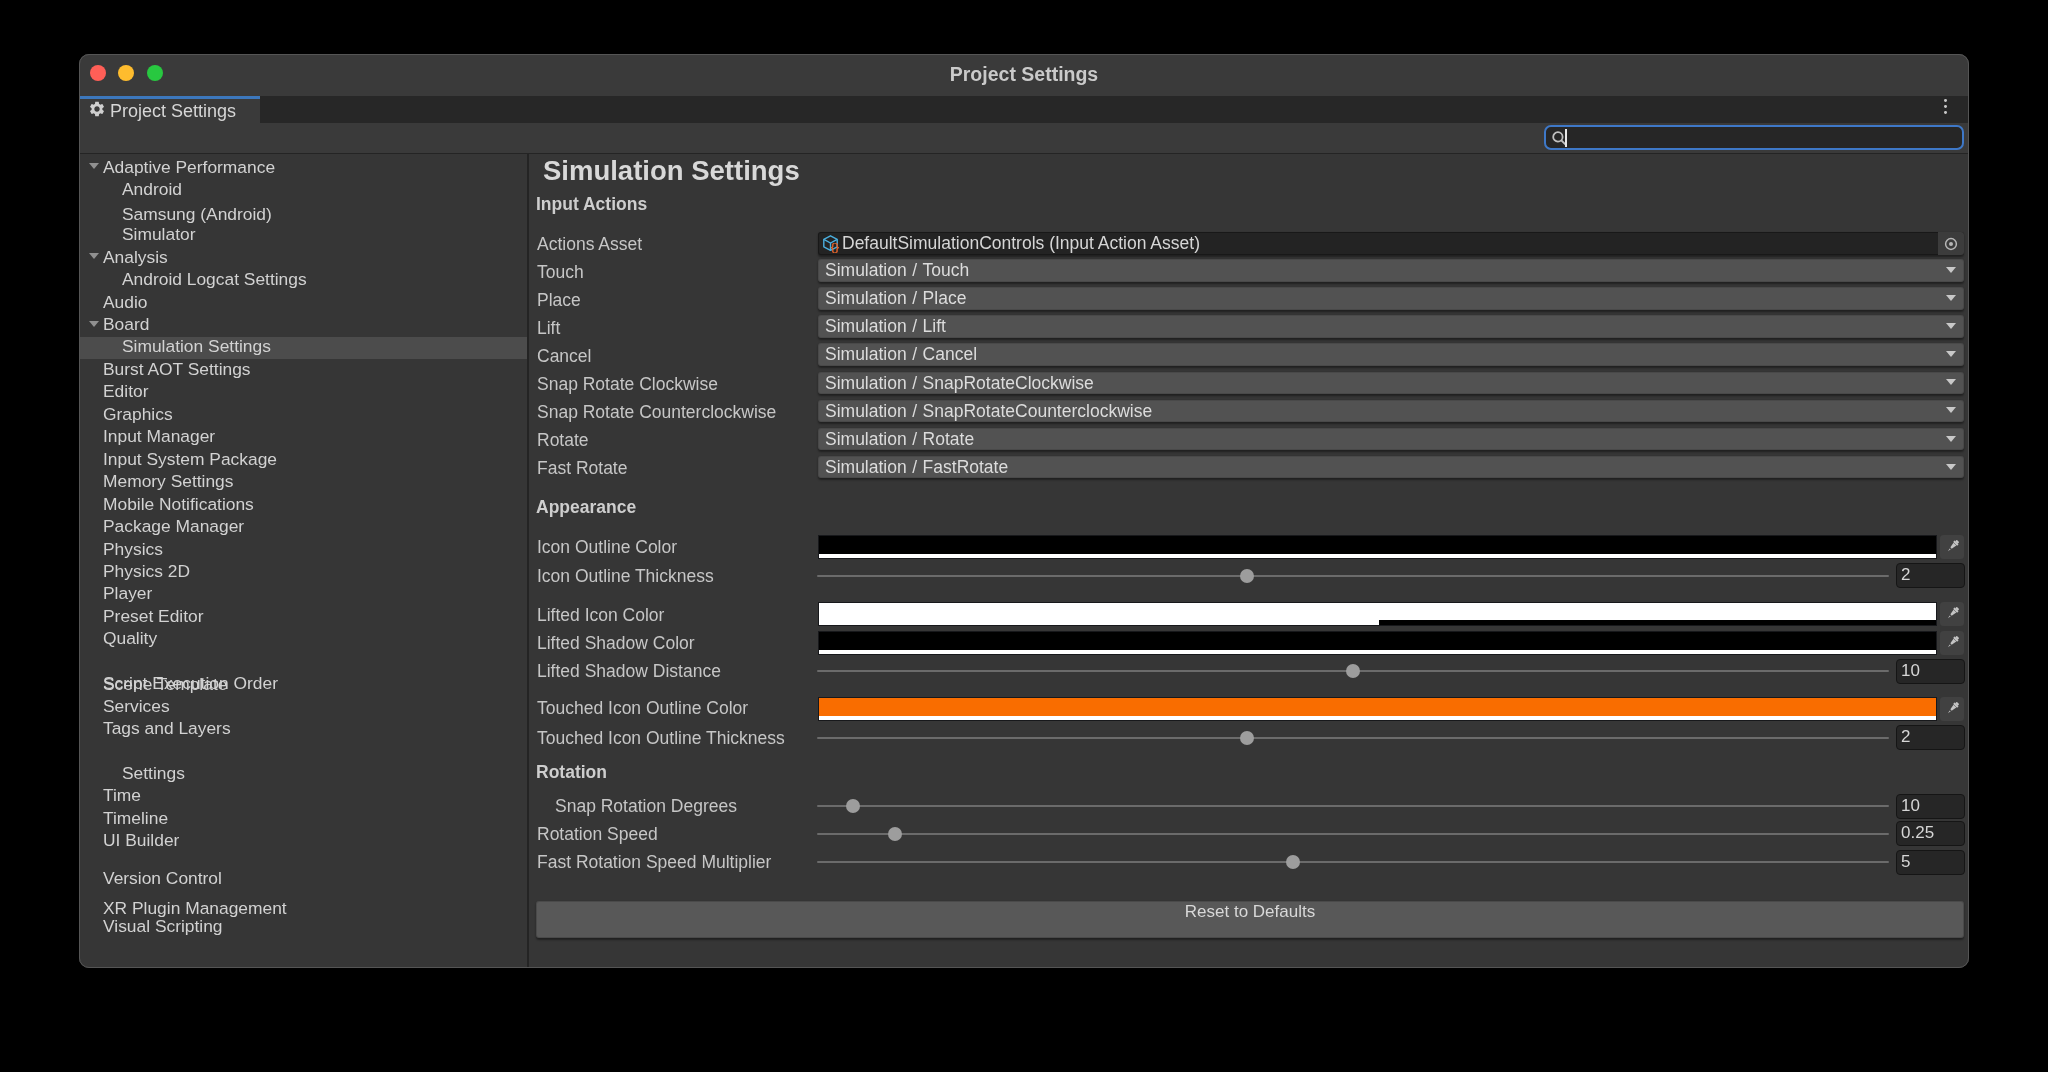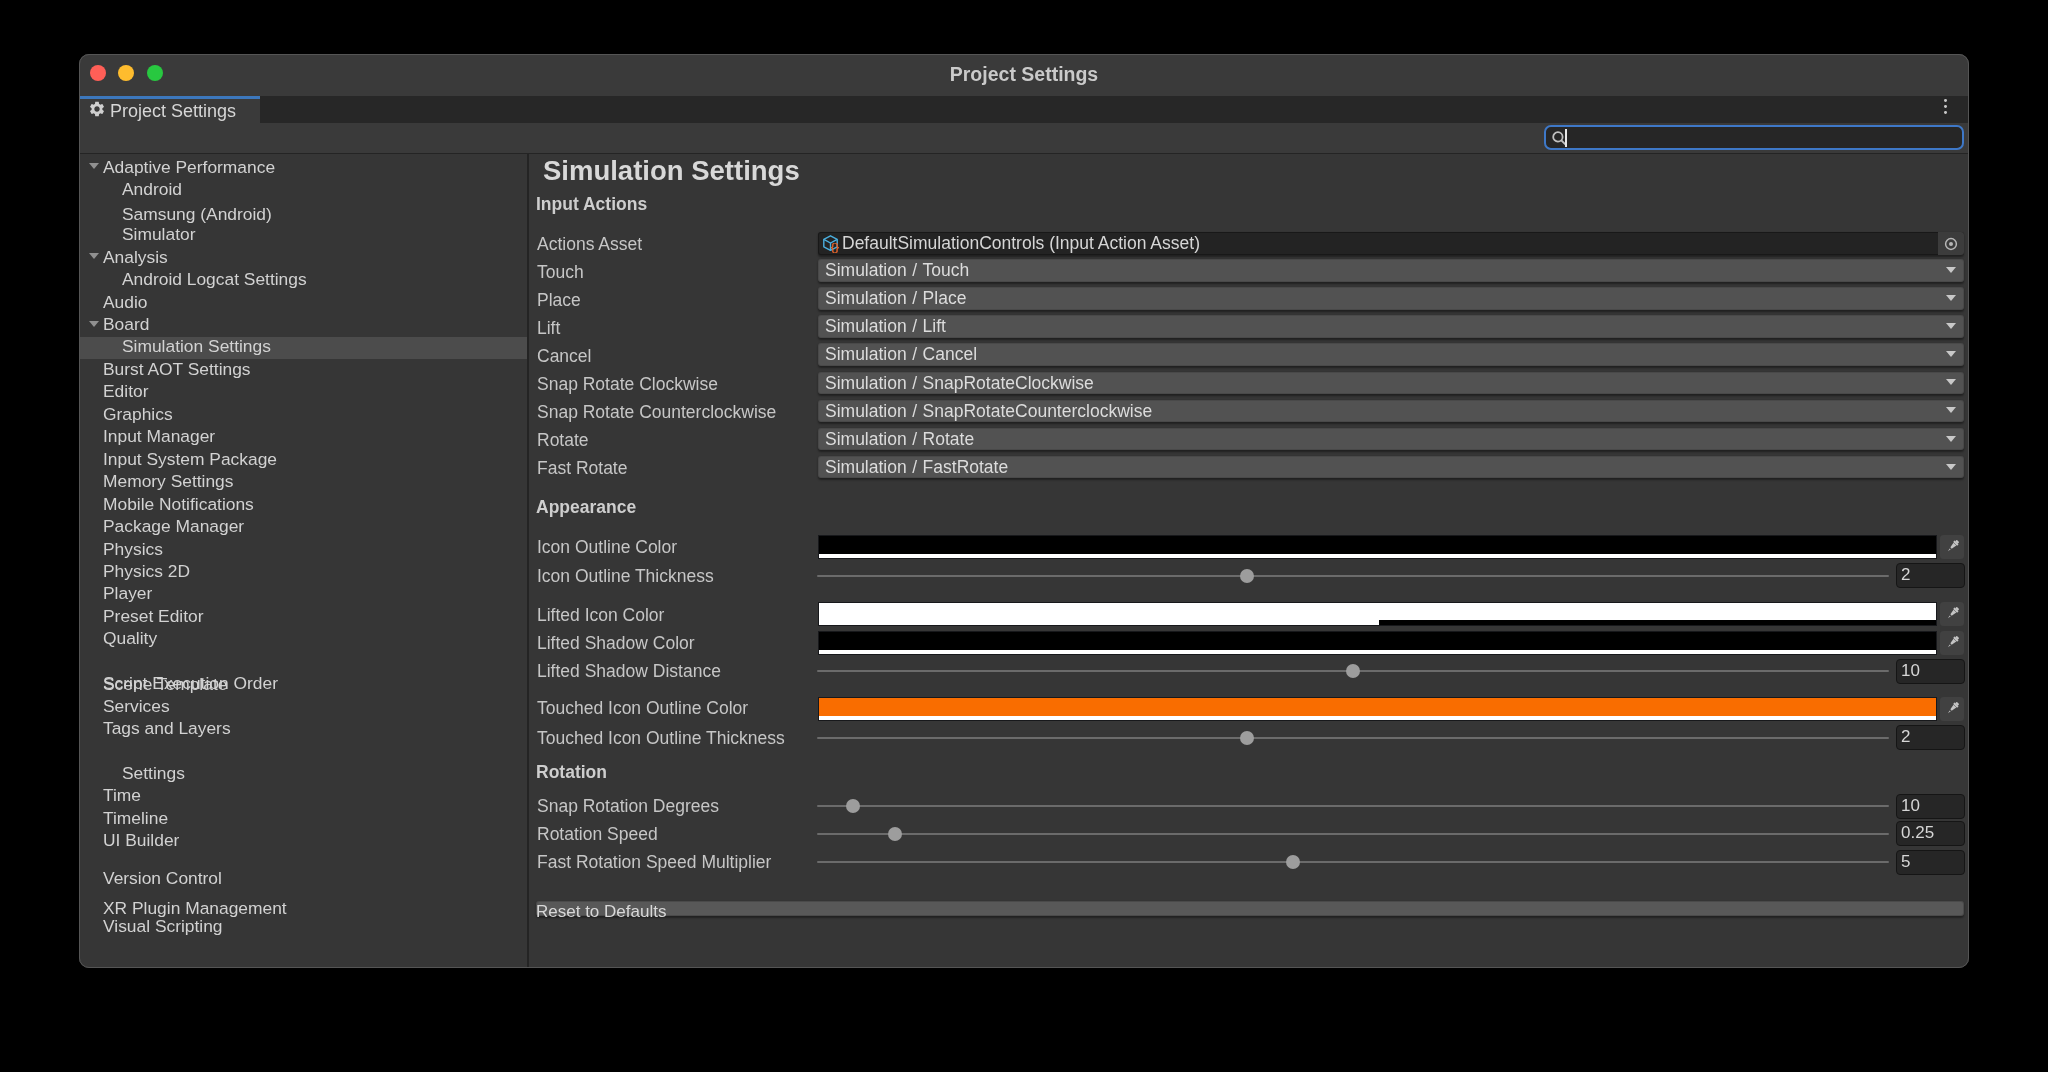--- a/index.html
+++ b/index.html
@@ -26,21 +26,21 @@
   .dd{position:absolute;left:739px;width:1146px;height:22.5px;background:#525252;border-radius:3px;color:#dcdcdc;font-size:17.5px;line-height:22.5px;padding-left:7px;white-space:nowrap;box-shadow:inset 0 0 0 1px rgba(0,0,0,0.10),0 1.5px 2px rgba(0,0,0,0.4);}
   .dda{position:absolute;left:1866.5px;width:0;height:0;border-left:5.5px solid transparent;border-right:5.5px solid transparent;border-top:6.5px solid #c8c8c8;}
   .sl{display:inline-block;margin:0 5.5px;}
   .track{position:absolute;left:738px;width:1072px;height:2.2px;background:#6b6b6b;border-radius:1px;}
   .thumb{position:absolute;width:14px;height:14px;border-radius:50%;background:#9d9d9d;}
   .num{position:absolute;left:1816.5px;width:69px;height:25px;background:#262626;border:1.5px solid #151515;border-radius:4px;color:#d6d6d6;font-size:17px;line-height:22px;padding-left:4.5px;}
   .swatch{position:absolute;left:739px;width:1119px;height:24px;border:1px solid #17181b;}
   .rgbpart{position:absolute;left:0;top:0;width:1117px;height:17.5px;}
   .alpha{position:absolute;left:0;top:17.5px;width:1117px;height:4.5px;background:#fff;}
   .eyebtn{position:absolute;left:1861px;width:24px;height:24px;background:#414141;border-radius:3.5px;}
-  #resetbtn{position:absolute;left:457px;top:847px;width:1428px;height:15px;background:#585858;border-radius:3px;color:#d8d8d8;font-size:17px;line-height:22.5px;box-shadow:inset 0 0 0 1px rgba(0,0,0,0.15),0 1.5px 2px rgba(0,0,0,0.4);}
+  #resetbtn{position:absolute;left:457px;top:847px;width:1428px;height:37px;background:#585858;border-radius:3px;color:#d8d8d8;font-size:17px;line-height:22.5px;text-align:center;box-shadow:inset 0 0 0 1px rgba(0,0,0,0.15),0 1.5px 2px rgba(0,0,0,0.4);}
   #search{position:absolute;left:1465px;top:71px;width:420px;height:24.5px;background:#262626;border:2px solid #3e78c8;border-radius:7px;}
   #caret{position:absolute;left:1486px;top:74.5px;width:1.6px;height:18px;background:#e8e8e8;}
 </style>
 </head>
 <body>
 <div id="win">
   <div class="abs" id="titlebar"></div>
   <div class="abs tl" style="left:11px;background:#ff5f57;"></div>
   <div class="abs tl" style="left:39px;background:#febc2e;"></div>
   <div class="abs tl" style="left:67.5px;background:#28c840;"></div>
@@ -301,21 +301,21 @@
         </svg>
       </div>
 
     <div class="lbl" style="left:458px;top:671.5px;">Touched Icon Outline Thickness</div>
     <div class="track" style="top:682.5px;"></div>
     <div class="thumb" style="left:1161px;top:676.5px;"></div>
     <div class="num" style="top:671px;">2</div>
 
     <div class="lbl bold" style="left:457px;top:706px;">Rotation</div>
 
-    <div class="lbl" style="left:458px;top:740px;">Snap Rotation Degrees</div>
+    <div class="lbl" style="left:476px;top:740px;">Snap Rotation Degrees</div>
     <div class="track" style="top:751px;"></div>
     <div class="thumb" style="left:767px;top:745px;"></div>
     <div class="num" style="top:739.5px;">10</div>
 
     <div class="lbl" style="left:458px;top:767.5px;">Rotation Speed</div>
     <div class="track" style="top:778.5px;"></div>
     <div class="thumb" style="left:809px;top:772.5px;"></div>
     <div class="num" style="top:767px;">0.25</div>
 
     <div class="lbl" style="left:458px;top:796px;">Fast Rotation Speed Multiplier</div>

